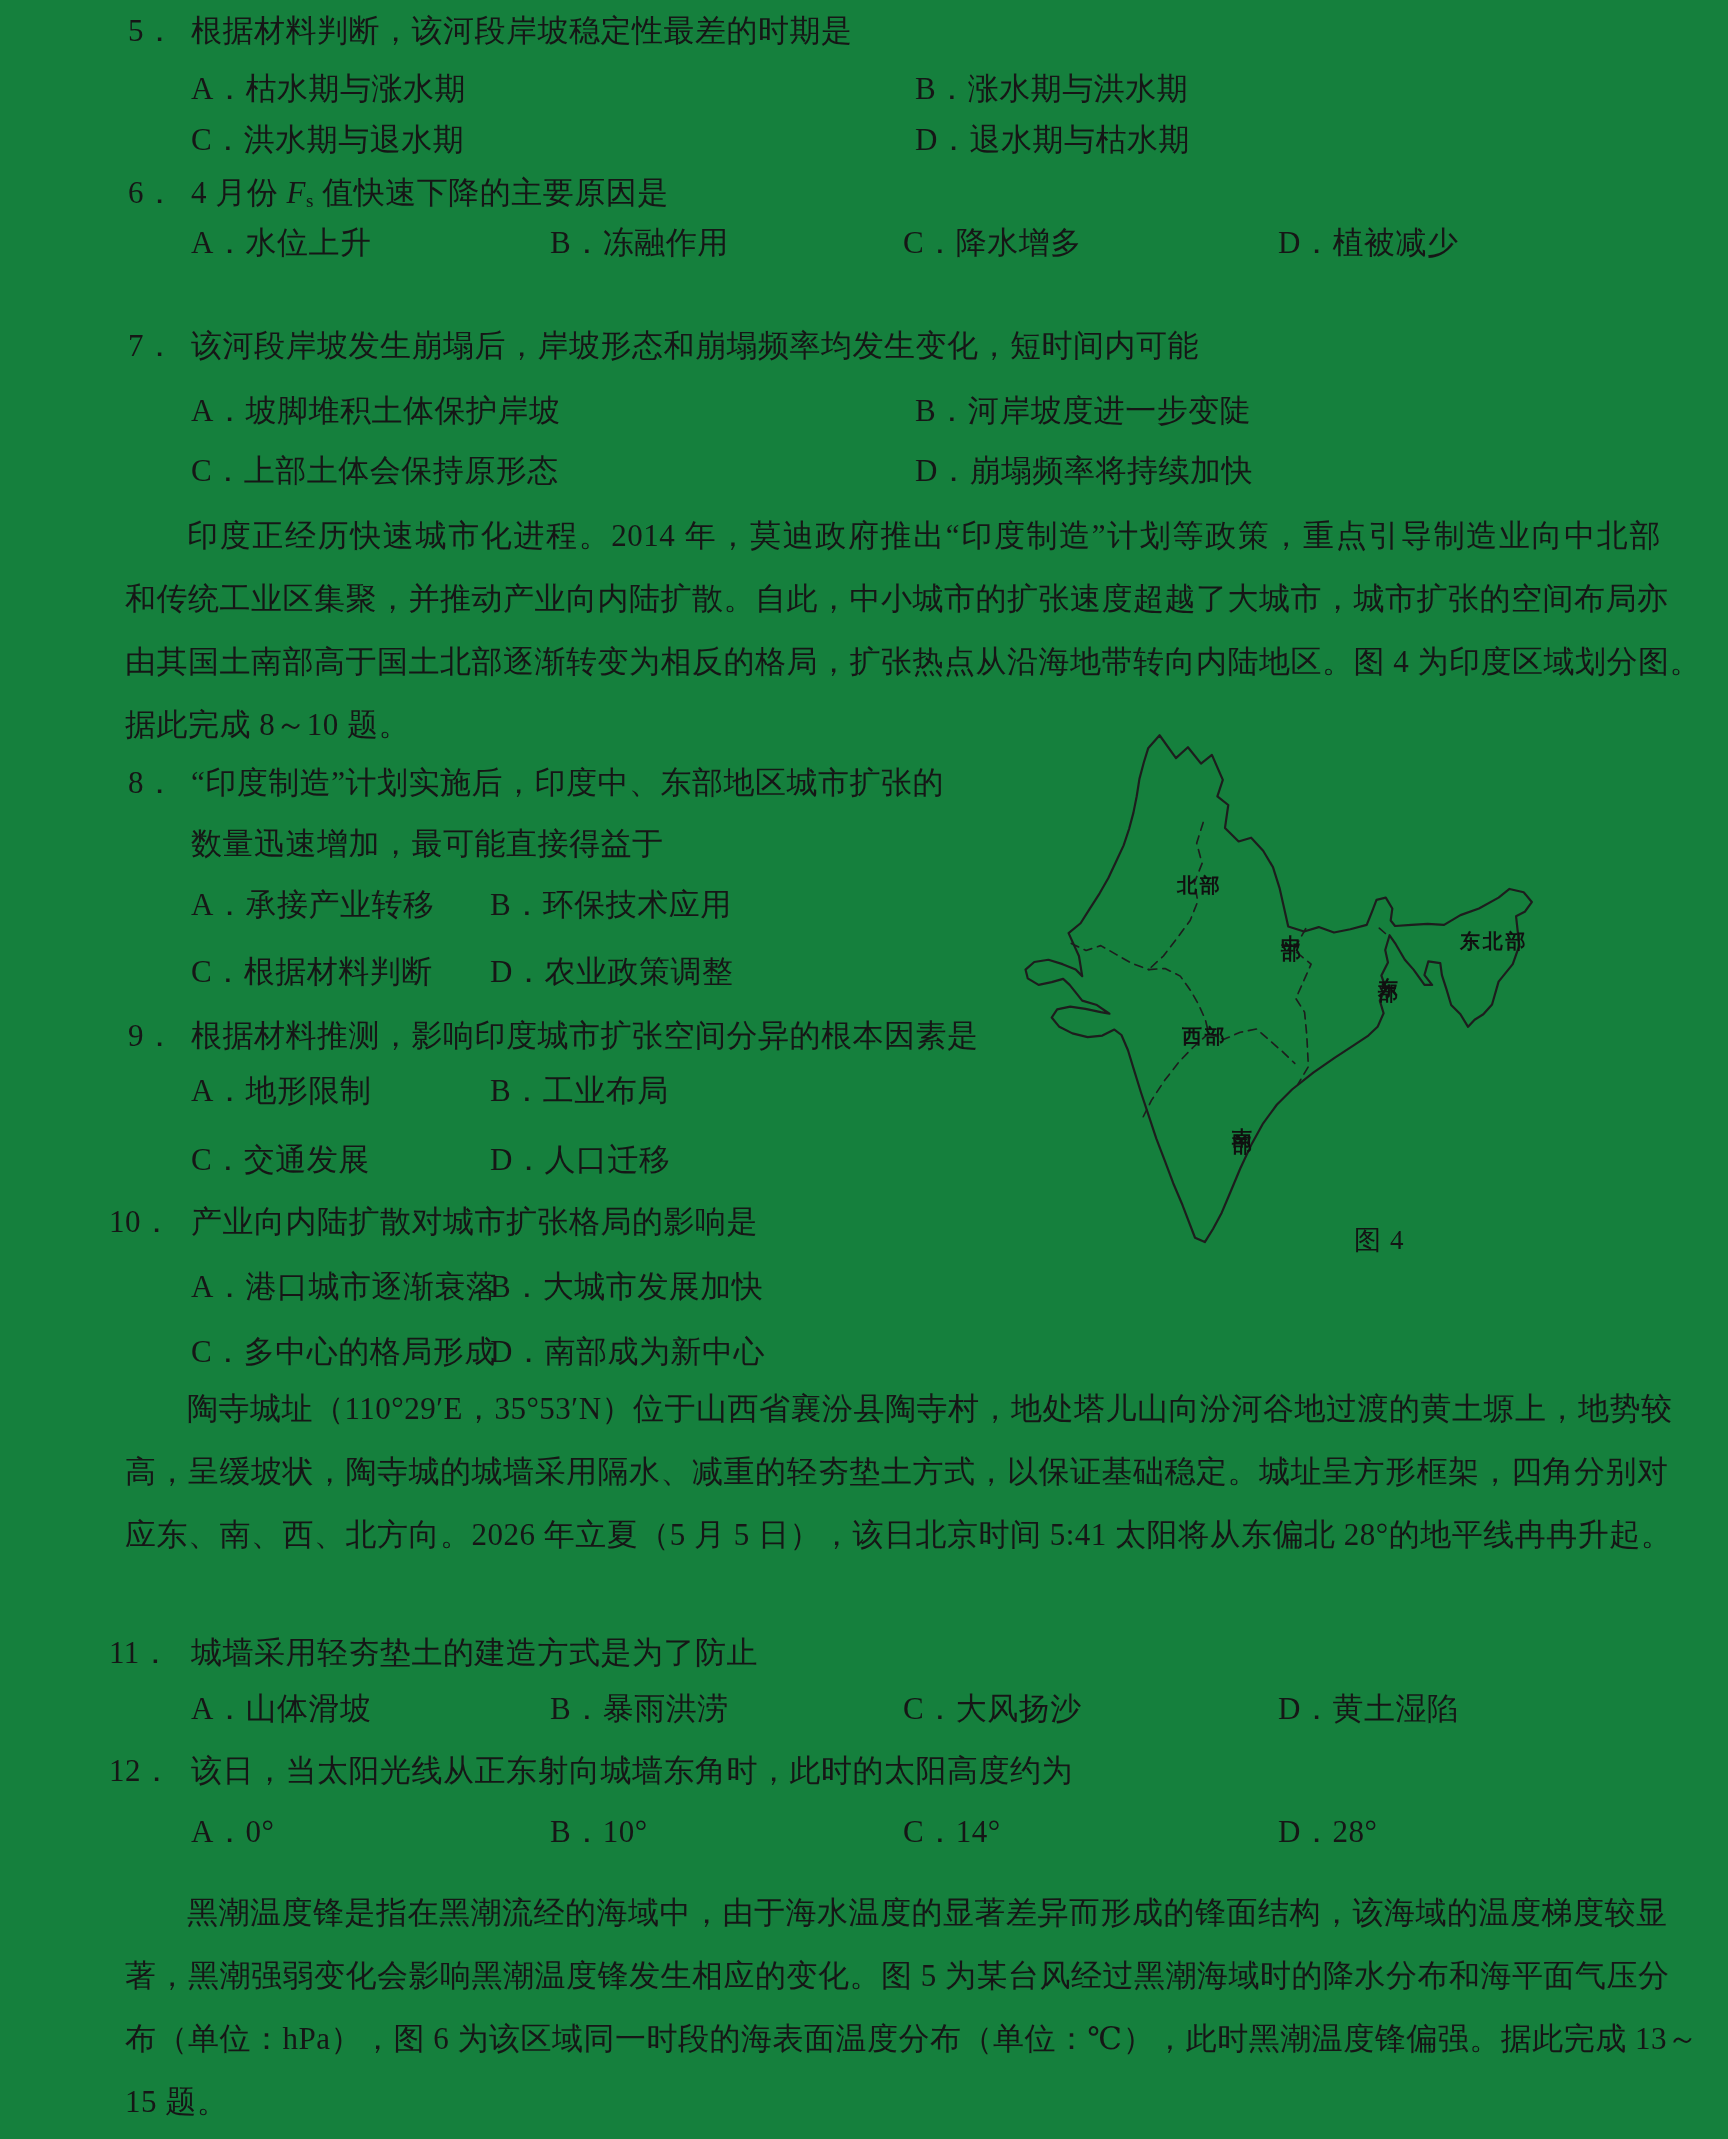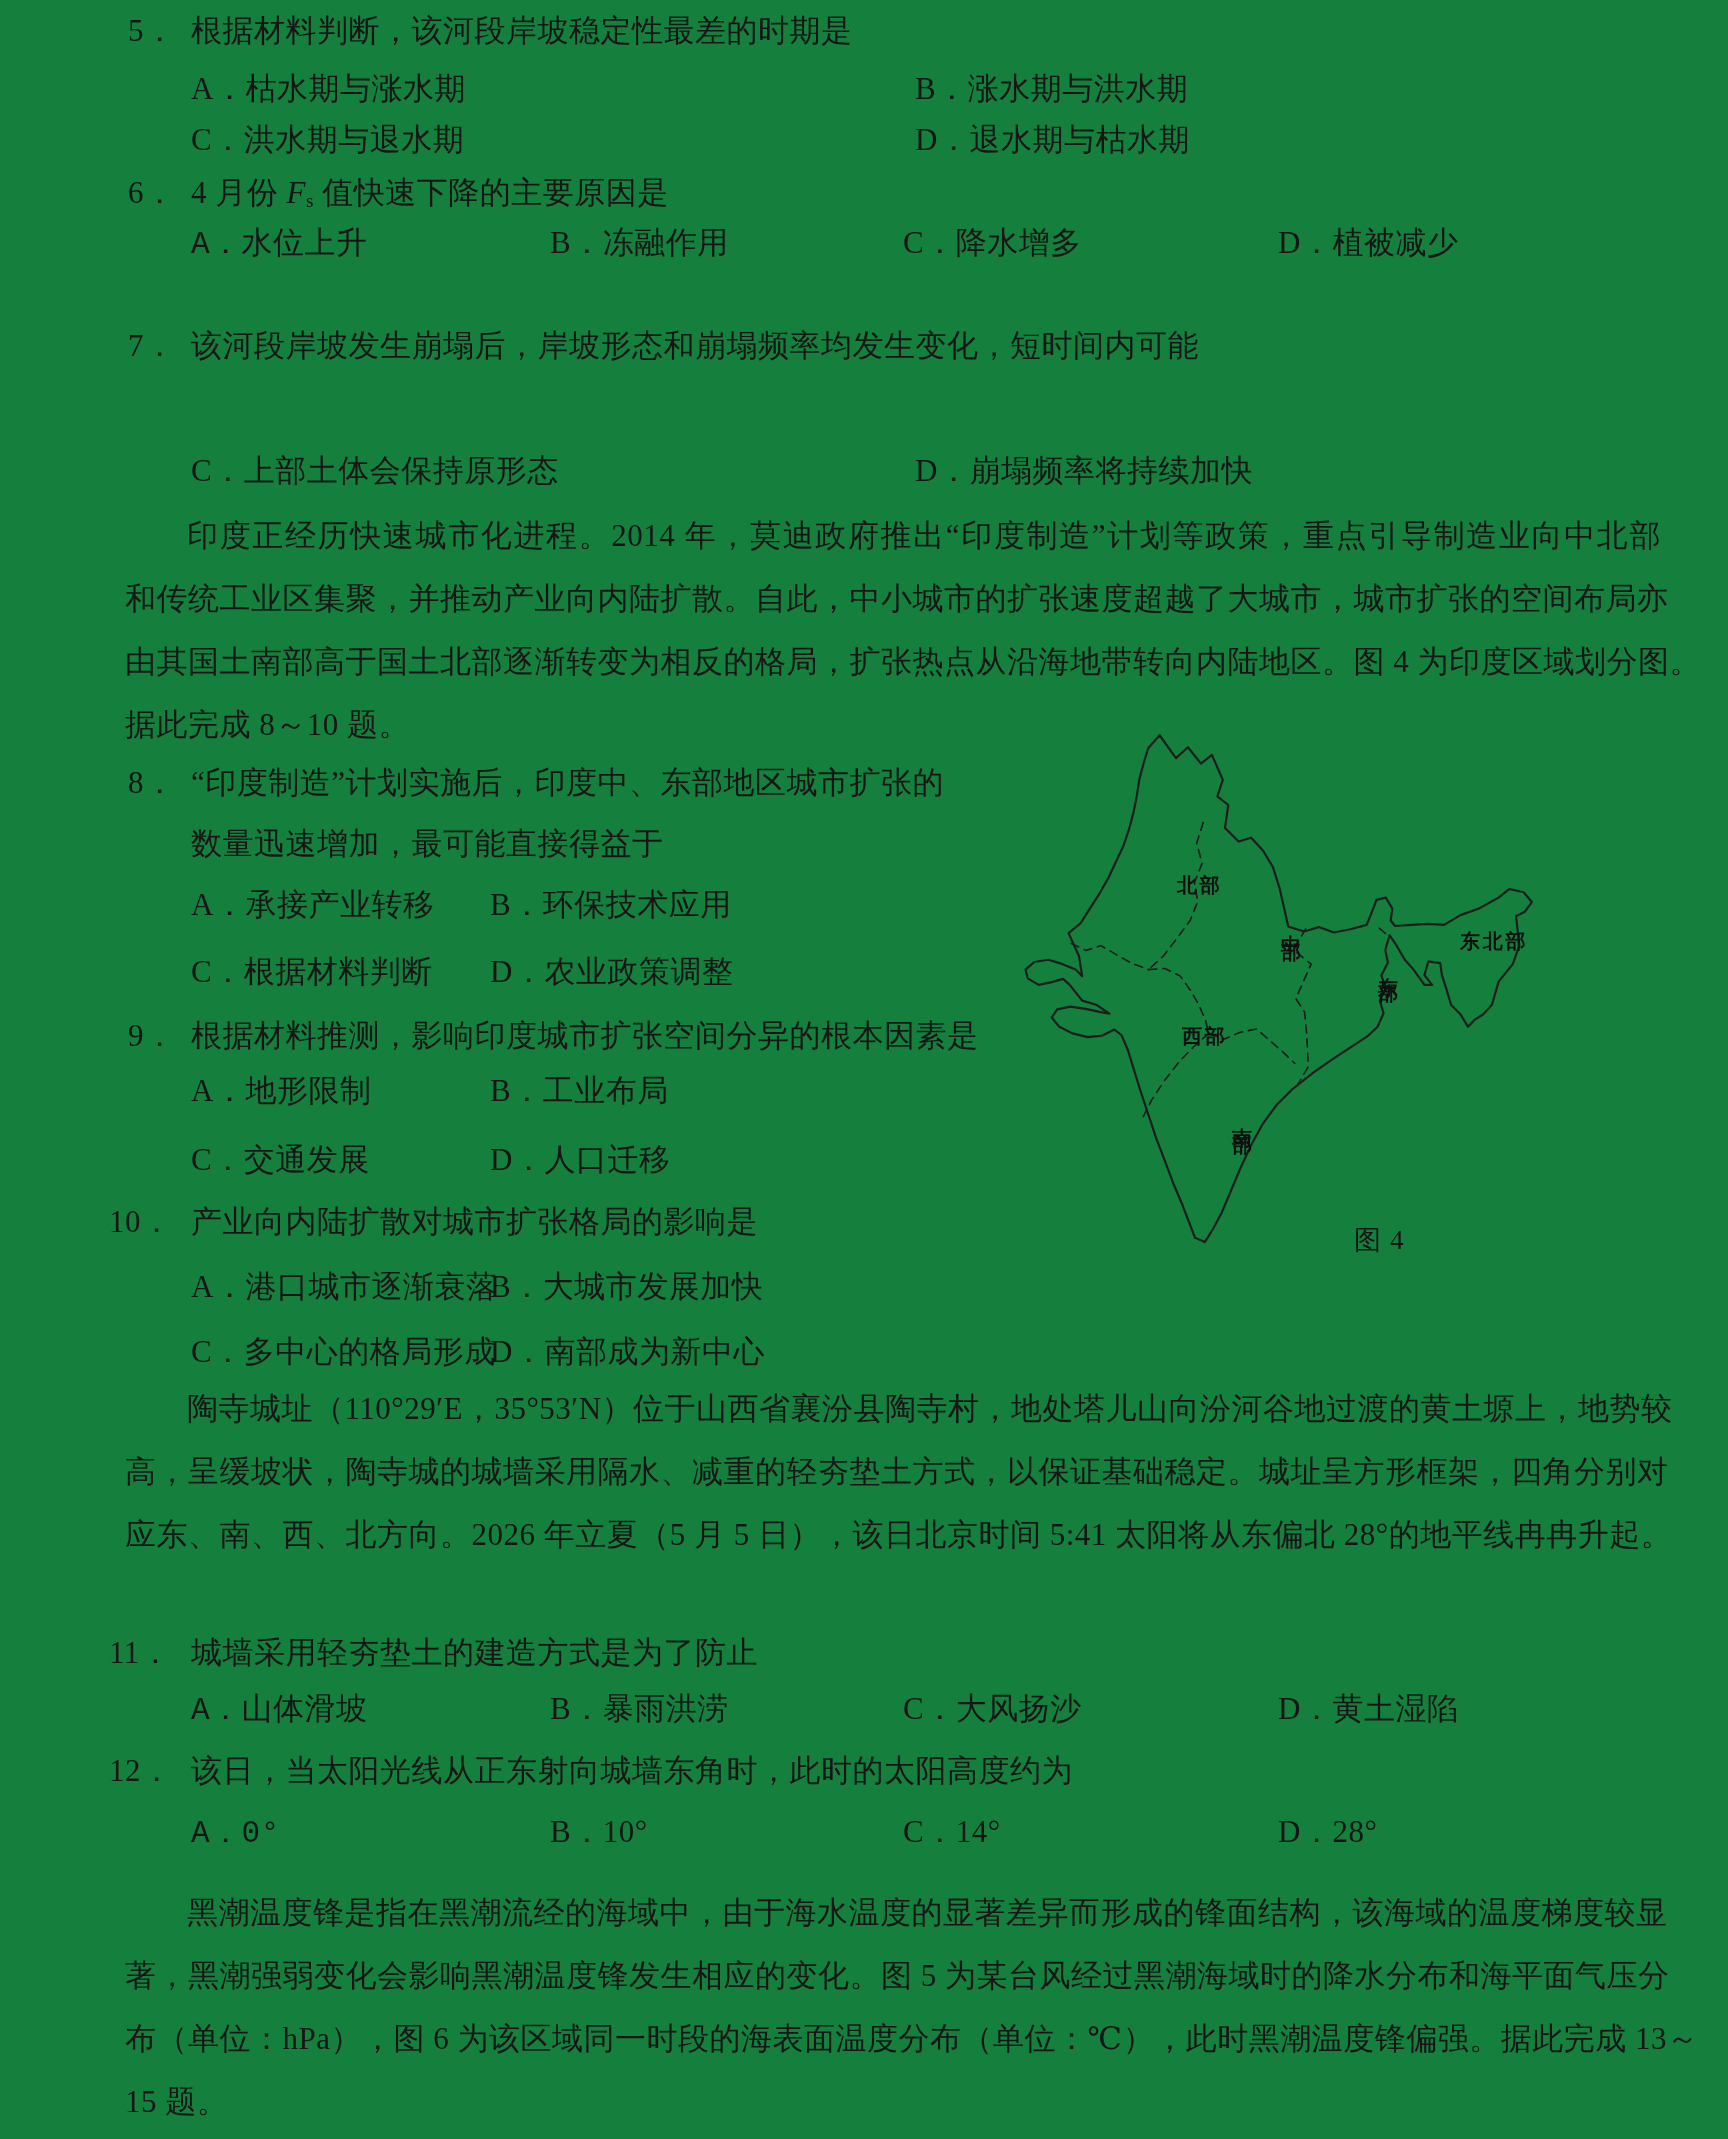--- a/index.html
+++ b/index.html
@@ -16,21 +16,21 @@
   
   .qline{position:absolute;left:128px;line-height:63px;white-space:nowrap;}
   .qline.q2d{left:109px;}
   .qnum{display:inline-block;width:63px;}
   .q2d .qnum{width:82px;}
   
   .orow{position:absolute;left:191px;line-height:63px;white-space:nowrap;}
   .col{display:inline-block;}
   .cwide{width:724px;}
   .cnarrow{width:299px;}
-  .c4a{width:359px;font-family:Liberation Mono, monospace;}
+  .c4a{width:359px;}
   .c4b{width:353px;}
   .c4c{width:375px;}
   
   .para{position:absolute;left:125px;width:1536px;line-height:63px;}
   .pl{text-align:justify;text-align-last:justify;white-space:nowrap;}
   .pl.pfirst{text-indent:62px;}
   .pl.plast{text-align-last:left;}
   
   .fsym{font-style:italic;}
   sub.fsub{font-size:0.62em;vertical-align:-0.22em;line-height:0;}
@@ -53,20 +53,21 @@
 <div id="page">
 
   <div class="qline" style="top:-1.1px"><span class="qnum">5．</span><span>根据材料判断，该河段岸坡稳定性最差的时期是</span></div>
   <div class="orow" style="top:57px"><span class="col cwide">A．枯水期与涨水期</span><span>B．涨水期与洪水期</span></div>
   <div class="orow" style="top:108px"><span class="col cwide">C．洪水期与退水期</span><span>D．退水期与枯水期</span></div>
 
   <div class="qline" style="top:161px"><span class="qnum">6．</span><span><span>4 月份 </span><span class="fsym">F</span><sub class="fsub">s</sub><span> 值快速下降的主要原因是</span></span></div>
   <div class="orow" style="top:211px"><span class="col c4a">A．水位上升</span><span class="col c4b">B．冻融作用</span><span class="col c4c">C．降水增多</span><span>D．植被减少</span></div>
 
   <div class="qline" style="top:314px"><span class="qnum">7．</span><span>该河段岸坡发生崩塌后，岸坡形态和崩塌频率均发生变化，短时间内可能</span></div>
+  <div class="orow" style="top:379px"><span class="col cwide">A．坡脚堆积土体保护岸坡</span><span>B．河岸坡度进一步变陡</span></div>
   <div class="orow" style="top:439px"><span class="col cwide">C．上部土体会保持原形态</span><span>D．崩塌频率将持续加快</span></div>
 
   <div class="para" style="top:504px">
     <div class="pl pfirst">印度正经历快速城市化进程。2014 年，莫迪政府推出“印度制造”计划等政策，重点引导制造业向中北部</div>
     <div class="pl">和传统工业区集聚，并推动产业向内陆扩散。自此，中小城市的扩张速度超越了大城市，城市扩张的空间布局亦</div>
     <div class="pl">由其国土南部高于国土北部逐渐转变为相反的格局，扩张热点从沿海地带转向内陆地区。图 4 为印度区域划分图。</div>
     <div class="pl plast">据此完成 8～10 题。</div>
   </div>
 
   <div class="qline" style="top:751px"><span class="qnum">8．</span><span>“印度制造”计划实施后，印度中、东部地区城市扩张的</span></div>

